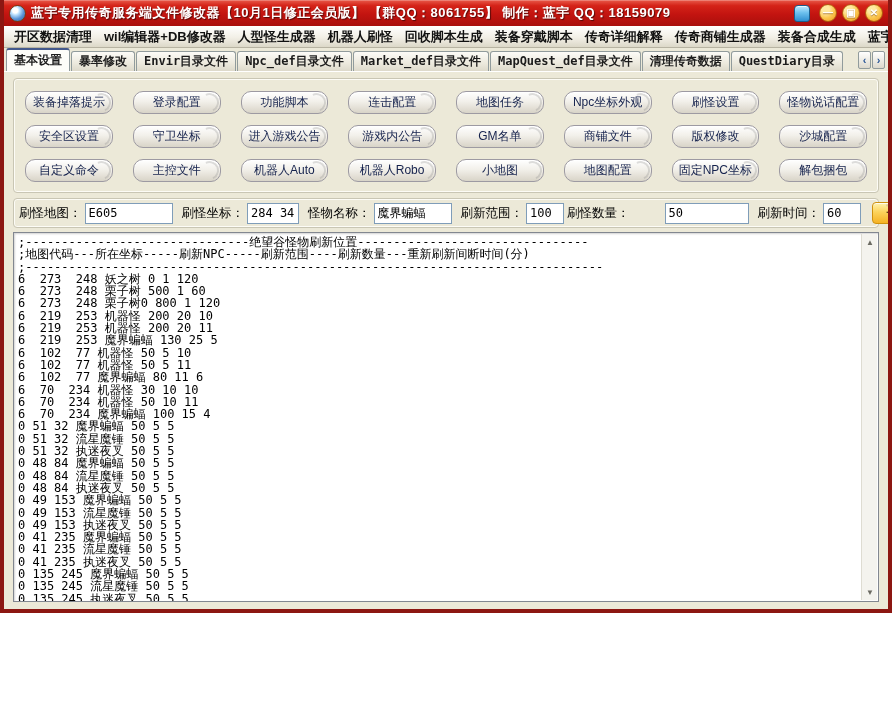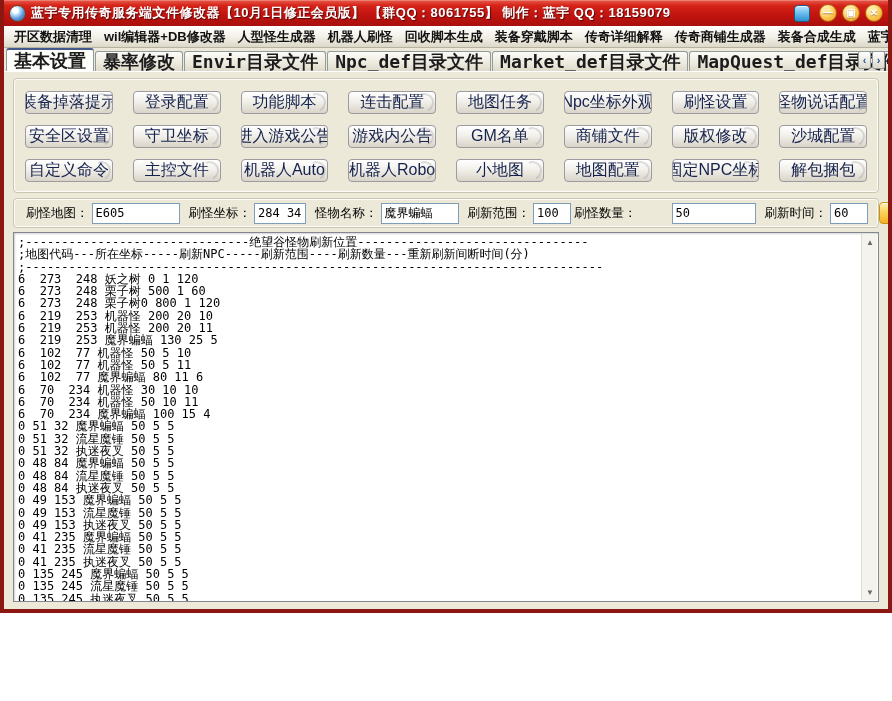--- a/index.html
+++ b/index.html
@@ -60,21 +60,21 @@
   .tabbar {
     height: 23px; flex: 0 0 23px; position: relative;
     display: flex; align-items: flex-end; padding-left: 2px;
     background: #ece9d8; overflow: hidden;
   }
   .tab {
     height: 20px; padding: 0 7px; margin-right: 1px; cursor: pointer;
     border: 1px solid #919b9c; border-bottom: none; border-radius: 3px 3px 0 0;
     background: linear-gradient(180deg,#fcfbf7 0%, #ece9dd 60%, #ddd9ca 100%);
     font-family: "DejaVu Sans Mono", monospace;
-    font-size: 18px; font-weight: bold; color: #1c1c1c;
+    font-size: 12px; font-weight: bold; color: #1c1c1c;
     display: flex; align-items: center; white-space: nowrap; flex: 0 0 auto;
   }
   .tab.active {
     height: 23px; background: #fdfdf9; position: relative;
     border-top: 2px solid #44598c; z-index: 2;
   }
   .tab-spinners {
     position: absolute; right: 3px; top: 3px; display: flex; gap: 1px; z-index: 3;
   }
   .spin-btn {
@@ -93,37 +93,37 @@
   .groupbox {
     border: 1px solid #c9c6b4; border-radius: 4px;
     box-shadow: inset 0 0 0 1px #fdfcf6;
   }
   .buttons-grid {
     margin: 6px 9px 3px 9px; padding: 12px 11px 10px 11px;
     display: grid; grid-template-columns: repeat(8, 1fr); gap: 11px 20px;
   }
   .tool-button {
     height: 23px; position: relative; overflow: hidden; cursor: pointer;
-    border: 1px solid #9d9aa2; border-radius: 4px;
+    border: 1px solid #9d9aa2; border-radius: 10px;
     background: linear-gradient(180deg,#ffffff 0%, #f2f0ea 45%, #e2ded4 80%, #d8d4c8 100%);
     box-shadow: inset 0 1px 0 #fff;
-    font-size: 16px; color: #15224d; white-space: nowrap;
+    font-size: 12px; color: #15224d; white-space: nowrap;
     display: flex; align-items: center; justify-content: center;
   }
   .tool-button::after {
     content: ""; position: absolute; right: 1px; top: 1px;
     width: 15px; height: 15px; border-radius: 50%;
     border: 2px solid rgba(140,140,140,.28);
     border-left-color: transparent; border-bottom-color: transparent;
     transform: rotate(20deg); pointer-events: none;
   }
 
   
   .form-row {
-    margin: 2px 9px 3px 9px; padding: 3px 12px;
+    margin: 2px 9px 3px 9px; padding: 3px 5px;
     display: flex; align-items: center; gap: 3px; white-space: nowrap;
   }
   .form-label { font-size: 12.5px; color: #000; }
   .form-input {
     height: 21px; border: 1px solid #7f9db9; background: #fff;
     font-family: "DejaVu Sans Mono", monospace; font-size: 12px; color: #000;
     padding: 0 3px;
   }
   .w-map { width: 88px; margin-right: 6px; }
   .w-coord { width: 52px; margin-right: 6px; }

